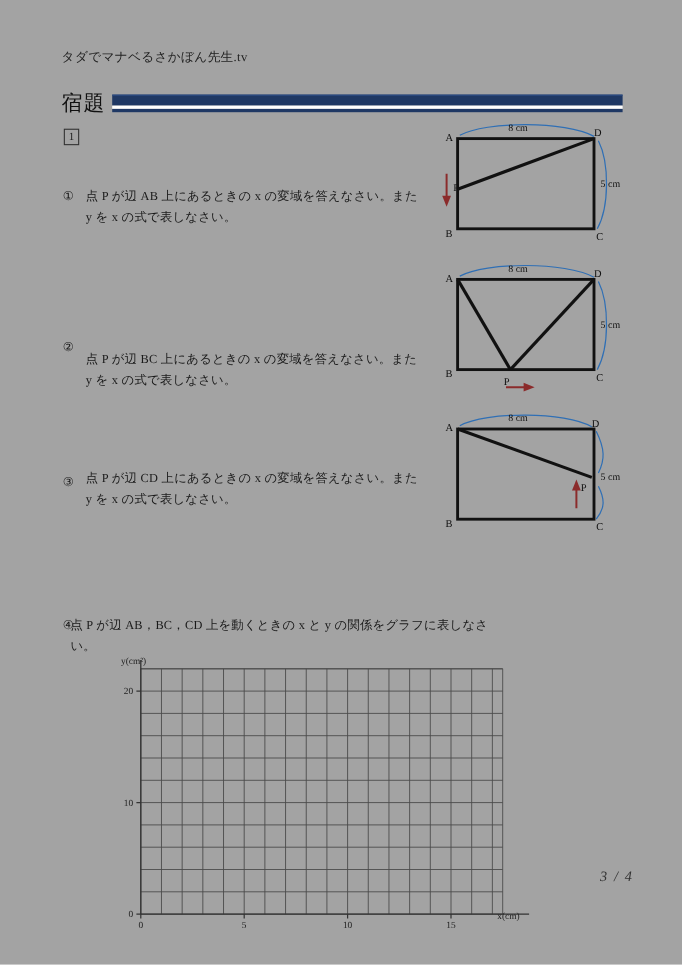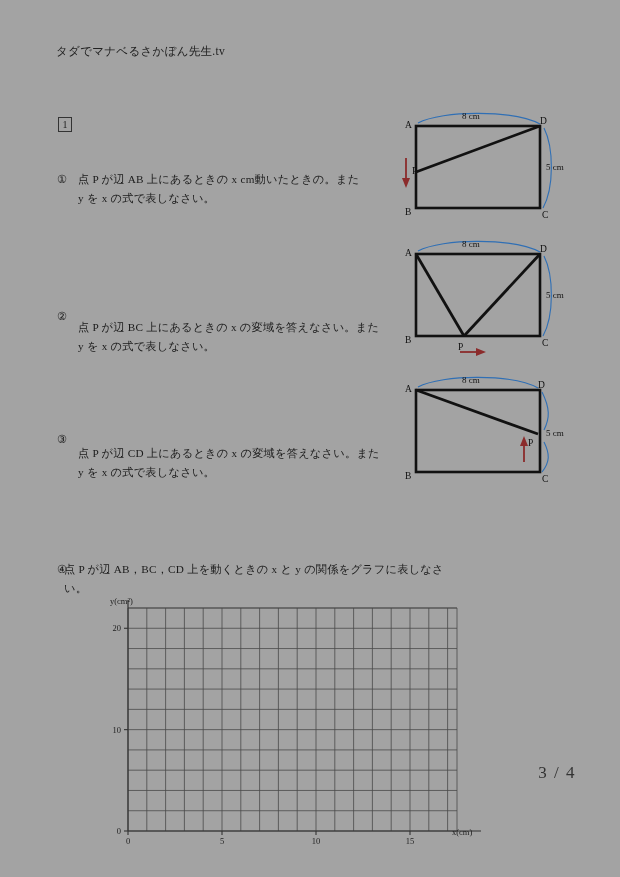--- a/index.html
+++ b/index.html
@@ -92,46 +92,55 @@
   }
 
   
   .graph {
     position: absolute;
   }
 
   .page-no {
     position: absolute;
     right: 44px;
-    top: 763px;
-    font-size: 17px;
+    top: 789px;
+    font-size: 13px;
     letter-spacing: 1.5px;
     color: #333;
+    font-style: italic;
   }
 </style>
 </head>
 <body>
 
 <div id="page">
 
   <div class="site-url">タダでマナベるさかぼん先生.tv</div>
 
+  <div class="section-head">
+    <div class="section-title">宿題</div>
+    <div class="rule-wrap">
+      <div class="rule-thick"></div>
+      <div class="rule-gap"></div>
+      <div class="rule-thin"></div>
+    </div>
+  </div>
 
   <div class="qnum-box" style="left:58px; top:117px;">1</div>
 
   <div class="qmark" style="left:57px; top:170px;">①</div>
-  <div class="qtext" style="left:78px; top:170px; width:312px;">点 P が辺 AB 上にあるときの x cm動いたときの。また
+  <div class="qtext" style="left:78px; top:170px; width:312px;">点 P が辺 AB 上にあるときの x の変域を答えなさい。また
 y を x の式で表しなさい。</div>
 
   <div class="qmark" style="left:57px; top:307px;">②</div>
   <div class="qtext" style="left:78px; top:318px; width:312px;">点 P が辺 BC 上にあるときの x の変域を答えなさい。また
 y を x の式で表しなさい。</div>
 
   <div class="qmark" style="left:57px; top:430px;">③</div>
-  <div class="qtext" style="left:78px; top:444px; width:312px;">点 P が辺 CD 上にあるときの x の変域を答えなさい。また
+  <div class="qtext" style="left:78px; top:426px; width:312px;">点 P が辺 CD 上にあるときの x の変域を答えなさい。また
 y を x の式で表しなさい。</div>
 
   <div class="qmark" style="left:57px; top:560px;">④</div>
   <div class="qtext" style="left:64px; top:560px; width:400px;">点 P が辺 AB，BC，CD 上を動くときの x と y の関係をグラフに表しなさい。</div>
 
   <svg class="diagram" style="left:392px; top:108px;" width="186" height="118" viewBox="0 0 186 118">
 
     <rect x="24" y="18" width="124" height="82" fill="none" stroke="#111111" stroke-width="2.6"></rect>
 
     <line x1="24" y1="64" x2="148" y2="18" stroke="#111111" stroke-width="2.8"></line>

